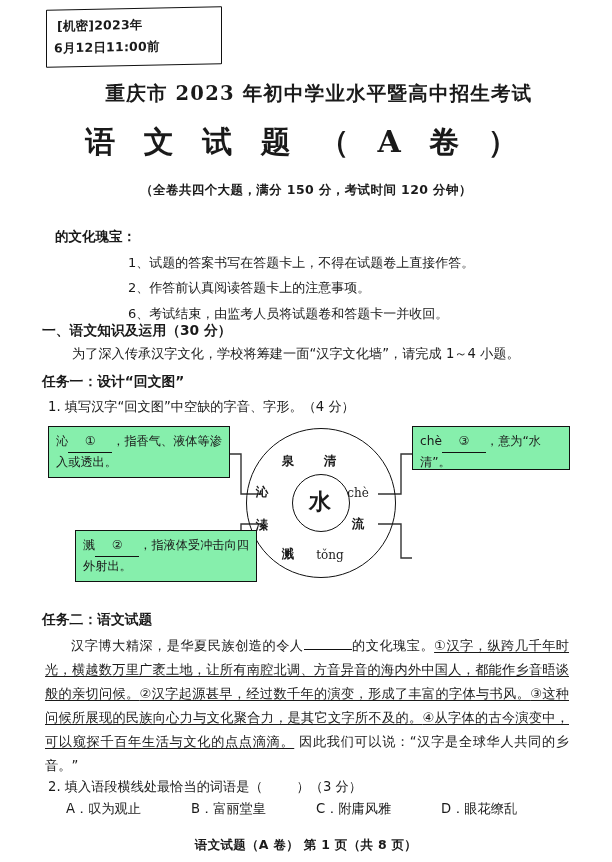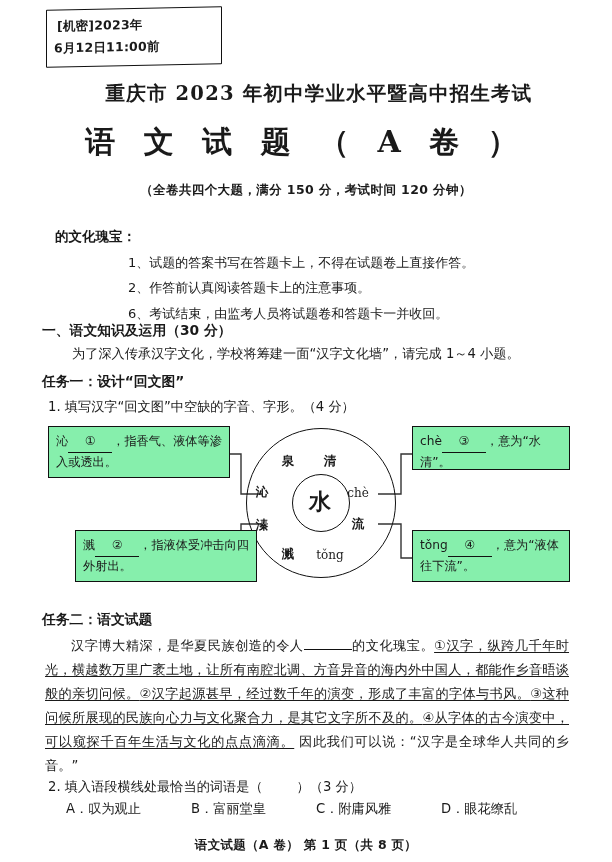--- a/index.html
+++ b/index.html
@@ -304,23 +304,20 @@
     </div>
 
     <div class="callout" id="callout-bl">
       <span>溅</span><span class="blank">②</span><span>，指液体受冲击向四外射出。</span>
     </div>
 
     <div class="callout" id="callout-tr">
       <span>chè</span><span class="blank">③</span><span>，意为“水清”。</span>
     </div>
 
-    <div class="callout" id="callout-br">
-      <span>tǒng</span><span class="blank">④</span><span>，意为“液体往下流”。</span>
-    </div>
   </div>
 
   <div class="task2-head">任务二：语文试题</div>
   <div class="passage">
     <span>汉字博大精深，是华夏民族创造的令人</span><span class="fill"></span><span>的文化瑰宝。</span><span class="u">①汉字，纵跨几千年时光，横越数万里广袤土地，让所有南腔北调、方音异音的海内外中国人，都能作乡音晤谈般的亲切问候。</span><span class="u">②汉字起源甚早，经过数千年的演变，形成了丰富的字体与书风。</span><span class="u">③这种问候所展现的民族向心力与文化聚合力，是其它文字所不及的。</span><span class="u">④从字体的古今演变中，可以窥探千百年生活与文化的点点滴滴。</span>
     <span>因此我们可以说：“汉字是全球华人共同的乡音。”</span>
   </div>
 
   <div class="q2">
     <span>2. 填入语段横线处最恰当的词语是（</span><span class="paren"></span><span>）（3 分）</span>

